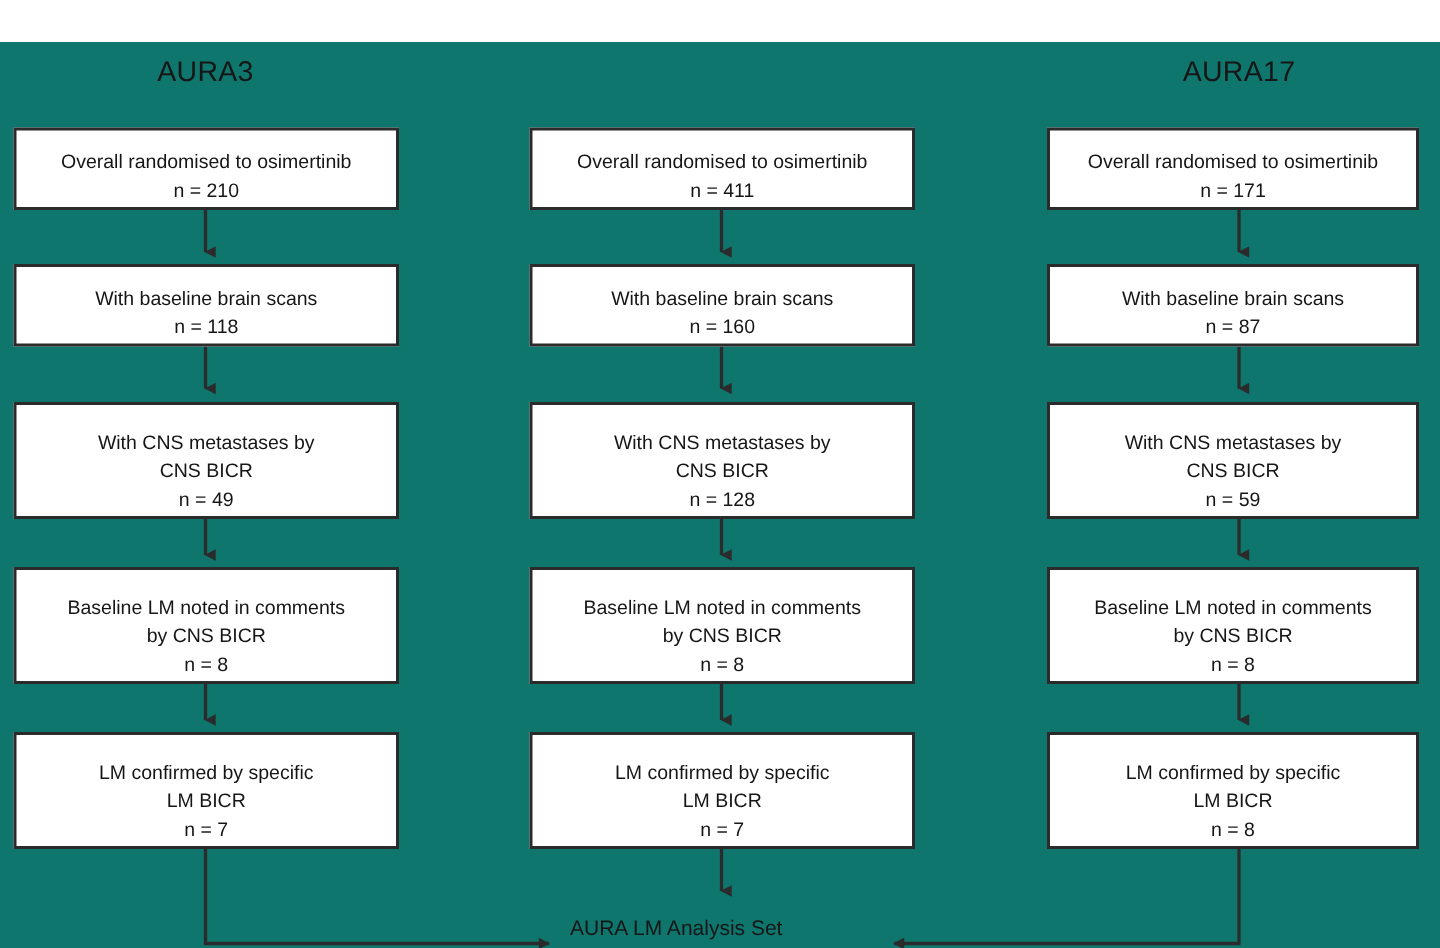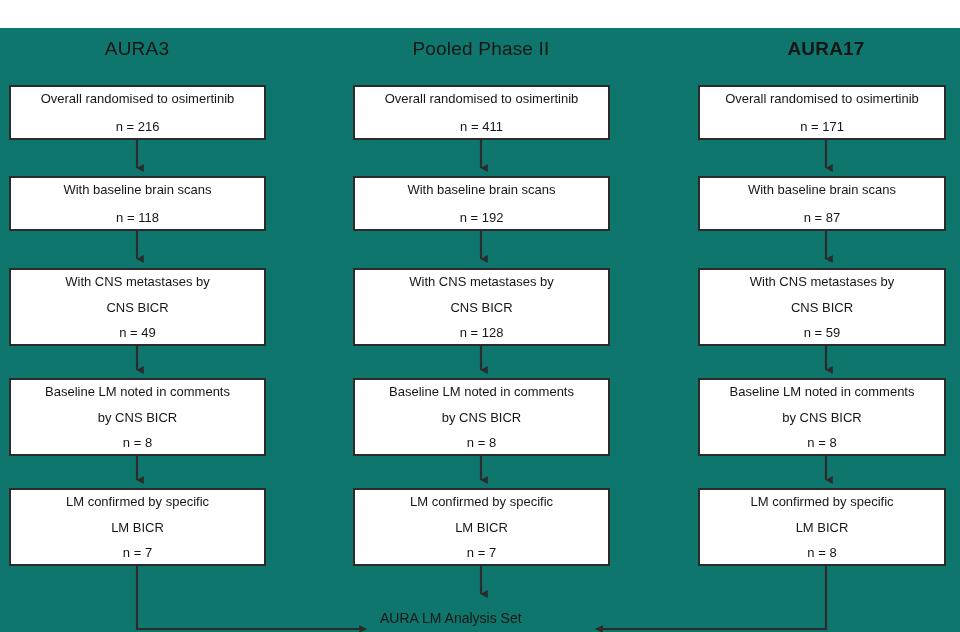--- a/index.html
+++ b/index.html
@@ -30,21 +30,21 @@
     white-space: nowrap;
   }
   .node-box {
     position: absolute;
     box-sizing: border-box;
     border: 2px solid #2b2b2b;
     background: #ffffff;
     display: flex;
     flex-direction: column;
     align-items: center;
-    justify-content: space-between;
+    justify-content: flex-end;
     text-align: center;
     font-size: 13px;
     line-height: 19px;
     color: #161616;
     padding: 2px 4px;
   }
   .node-line {
     display: block;
     white-space: nowrap;
   }
@@ -129,26 +129,25 @@
     </g>
     <g>
       <line x1="826" y1="428" x2="826" y2="452" stroke="#2b2b2b" stroke-width="2.2" marker-end="url(#arrowDown)"></line>
     </g>
     <g>
       <path d="M826,538 L826,601 L596,601" fill="none" stroke="#2b2b2b" stroke-width="2.2" marker-end="url(#arrowLeft)"></path>
     </g>
   </svg>
 
   <div class="col-header" style="left:37px; top:10px; width:200px;">AURA3</div>
-  <div class="col-header" style="left:381px; top:10px; width:200px;">Pooled Phase II</div>
-  <div class="col-header" style="left:726px; top:10px; width:200px;font-weight:bold;">AURA17</div>
+  <div class="col-header" style="left:726px; top:10px; width:200px;">AURA17</div>
 
   <div class="node-box" style="left:9px; top:57px; width:257px; height:55px;">
     <span class="node-line">Overall randomised to osimertinib</span>
-    <span class="node-line">n = 216</span>
+    <span class="node-line">n = 210</span>
   </div>
   <div class="node-box" style="left:9px; top:148px; width:257px; height:55px;">
     <span class="node-line">With baseline brain scans</span>
     <span class="node-line">n = 118</span>
   </div>
   <div class="node-box" style="left:9px; top:240px; width:257px; height:78px;">
     <span class="node-line">With CNS metastases by</span>
     <span class="node-line">CNS BICR</span>
     <span class="node-line">n = 49</span>
   </div>
@@ -162,21 +161,21 @@
     <span class="node-line">LM BICR</span>
     <span class="node-line">n = 7</span>
   </div>
 
   <div class="node-box" style="left:353px; top:57px; width:257px; height:55px;">
     <span class="node-line">Overall randomised to osimertinib</span>
     <span class="node-line">n = 411</span>
   </div>
   <div class="node-box" style="left:353px; top:148px; width:257px; height:55px;">
     <span class="node-line">With baseline brain scans</span>
-    <span class="node-line">n = 192</span>
+    <span class="node-line">n = 160</span>
   </div>
   <div class="node-box" style="left:353px; top:240px; width:257px; height:78px;">
     <span class="node-line">With CNS metastases by</span>
     <span class="node-line">CNS BICR</span>
     <span class="node-line">n = 128</span>
   </div>
   <div class="node-box" style="left:353px; top:350px; width:257px; height:78px;">
     <span class="node-line">Baseline LM noted in comments</span>
     <span class="node-line">by CNS BICR</span>
     <span class="node-line">n = 8</span>

